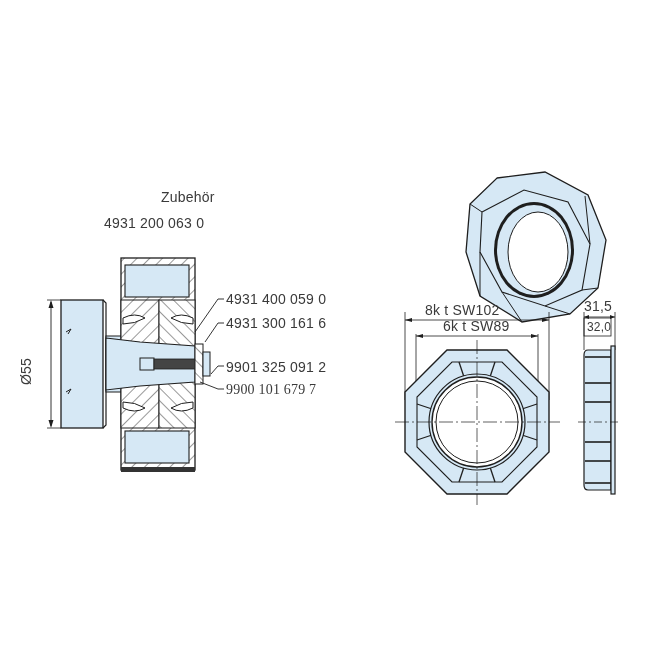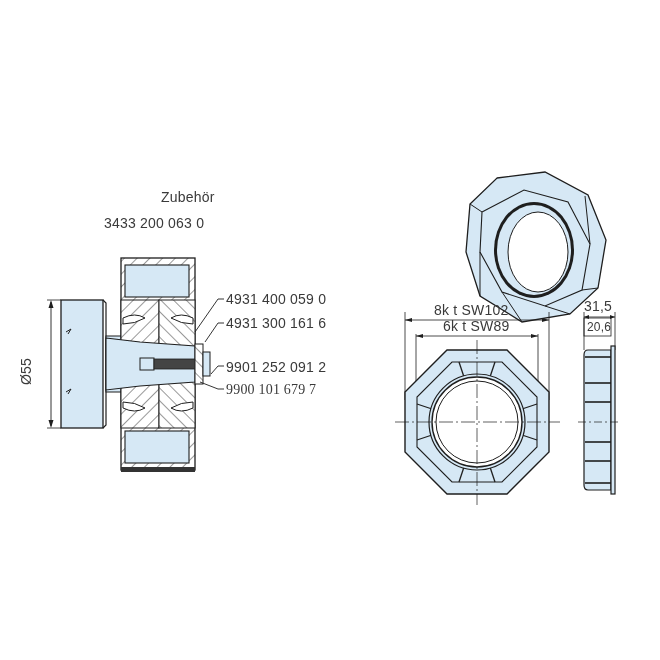--- a/index.html
+++ b/index.html
@@ -132,26 +132,26 @@
       <line x1="585" y1="402" x2="611" y2="402"></line>
       <line x1="585" y1="442" x2="611" y2="442"></line>
       <line x1="585" y1="461" x2="611" y2="461"></line>
       <line x1="585" y1="483" x2="611" y2="483"></line>
     </g>
     <line x1="578" y1="422" x2="620" y2="422" stroke="#1e1e1e" stroke-width="0.7" stroke-dasharray="8,3,2,3"></line>
   </g>
 </svg>
 
 <div class="lbl" style="left:128px;top:189px;margin-left:33px;">Zubehör</div>
-<div class="lbl" style="left:104px;top:215px;">3433 200 063 0</div>
+<div class="lbl" style="left:104px;top:215px;">4931 200 063 0</div>
 
 <div class="lbl" style="left:226px;top:291px;">4931 400 059 0</div>
 <div class="lbl" style="left:226px;top:315px;">4931 300 161 6</div>
-<div class="lbl" style="left:226px;top:359px;">9901 252 091 2</div>
+<div class="lbl" style="left:226px;top:359px;">9901 325 091 2</div>
 <div class="lbl" style="left:226px;top:382px;font-family:Liberation Serif, serif;">9900 101 679 7</div>
 
 <div class="lbl" style="left:18px;top:354px;transform:rotate(-90deg);transform-origin:left top;top:385px;">Ø55</div>
 
-<div class="lbl" style="left:425px;top:302px;margin-left:9px;">8k t SW102</div>
+<div class="lbl" style="left:425px;top:302px;">8k t SW102</div>
 <div class="lbl" style="left:443px;top:318px;">6k t SW89</div>
 
 <div class="lbl" style="left:584px;top:298px;">31,5</div>
-<div class="lbl small" style="left:587px;top:320px;font-size:12px;">20,6</div>
+<div class="lbl small" style="left:587px;top:320px;font-size:12px;">32,0</div>
 
 </body></html>

